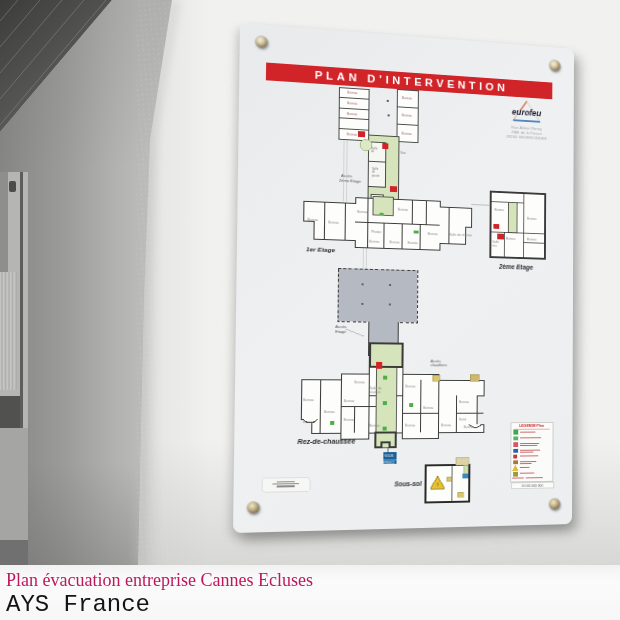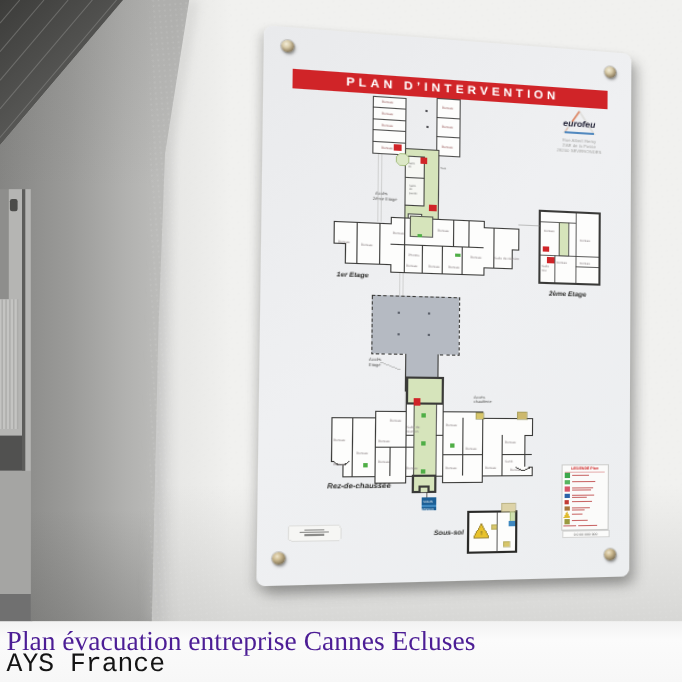--- a/index.html
+++ b/index.html
@@ -422,17 +422,17 @@
         background:radial-gradient(circle at 38% 33%,#efe5cb 0%,#cdbb92 32%,#9a8a68 62%,#6b604b 85%,#544c3b 100%);
         box-shadow:0 0 0 1px rgba(120,115,100,.35),1px 2px 2.5px rgba(80,80,78,.55);"></div>
 
      <div class="abs" style="left:311px;top:481px;width:11px;height:11px;border-radius:50%;
         background:radial-gradient(circle at 38% 33%,#efe5cb 0%,#cdbb92 32%,#9a8a68 62%,#6b604b 85%,#544c3b 100%);
         box-shadow:0 0 0 1px rgba(120,115,100,.35),1px 2px 2.5px rgba(80,80,78,.55);"></div>
   </div>
 
   <div class="abs" style="left:0;top:565px;width:620px;height:55px;background:linear-gradient(#f2f2f2,#fbfbfb 30%,#f7f7f7);"></div>
 
-  <div class="abs" style="left:6px;top:570px;width:600px;font-family:'Liberation Serif',serif;font-size:25px;color:#4c1d95;">Plan évacuation entreprise Cannes Ecluses</div>
+  <div class="abs" style="left:6px;top:570px;width:600px;font-family:'Liberation Serif',serif;font-size:18px;color:#be185d;">Plan évacuation entreprise Cannes Ecluses</div>
 
   <div class="abs" style="left:6px;top:590.5px;width:600px;font-family:Liberation Mono, monospace;font-size:24px;color:#141414;">AYS France</div>
 
 </div>
 
 </body></html>

